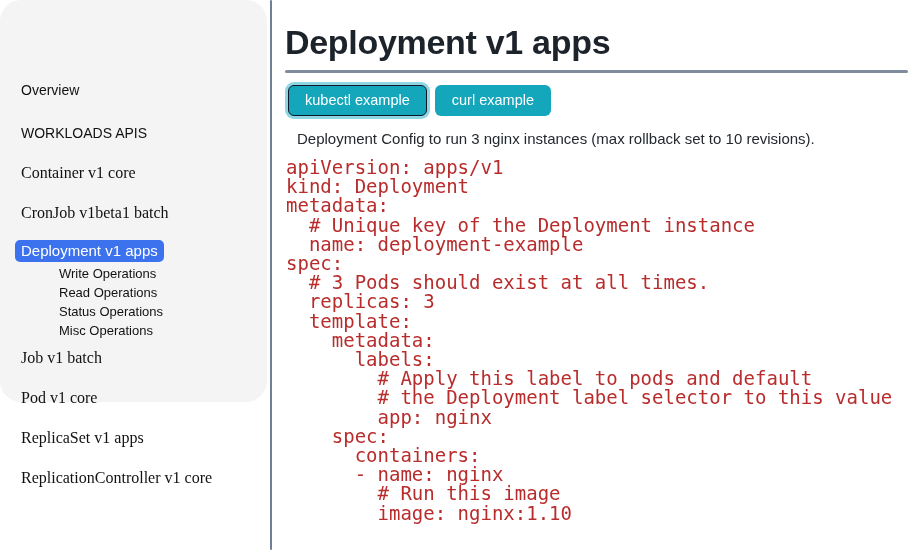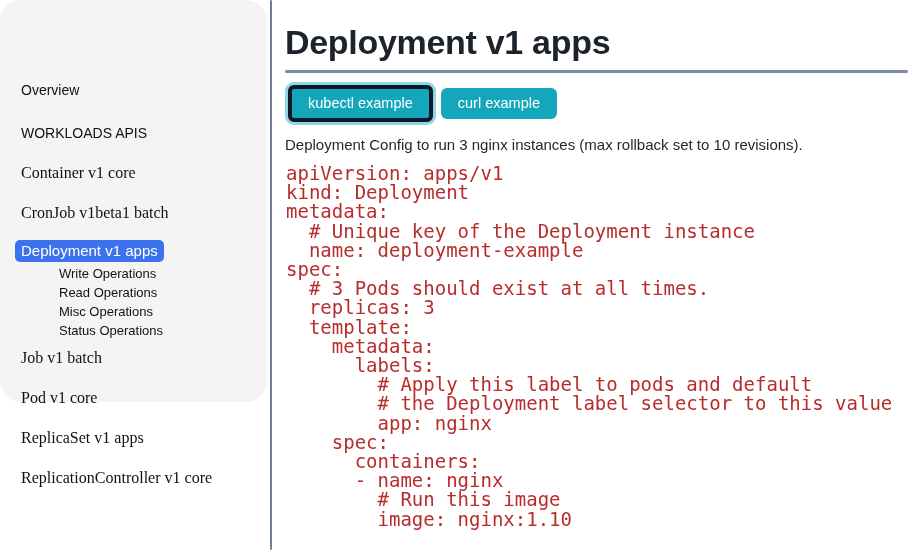--- a/index.html
+++ b/index.html
@@ -90,26 +90,26 @@
     font-size: 14.5px;
     color: #ffffff;
     background: #14a7bc;
     border: none;
     border-radius: 6px;
     padding: 7px 17px;
     cursor: pointer;
     line-height: 17px;
   }
   .example-btn.active {
-    border: 4px solid #0f172a;
+    border: 1px solid #0f172a;
     padding: 6px 16px;
     box-shadow: 0 0 0 3px #8ed6e2;
   }
   .description {
-    margin: 14px 0 0 0;
+    margin: 14px 0 0 12px;
     font-size: 15px;
     line-height: 18px;
     color: #24292f;
   }
   .code-block {
     margin: 10px 0 0 1px;
     font-family: "DejaVu Sans Mono", "Liberation Mono", monospace;
     font-size: 19px;
     line-height: 19.2px;
     color: #b92c2c;
@@ -122,22 +122,22 @@
 <nav class="sidebar">
   <div class="s-overview">Overview</div>
   <div class="s-section">WORKLOADS APIS</div>
   <div class="s-item first-after-section">Container v1 core</div>
   <div class="s-item">CronJob v1beta1 batch</div>
   <div class="s-selected-row">
     <span class="s-selected">Deployment v1 apps</span>
   </div>
   <div class="s-sub first-sub">Write Operations</div>
   <div class="s-sub">Read Operations</div>
+  <div class="s-sub">Status Operations</div>
   <div class="s-sub">Misc Operations</div>
-  <div class="s-sub">Status Operations</div>
   <div class="s-item s-item-job">Job v1 batch</div>
   <div class="s-item">Pod v1 core</div>
   <div class="s-item">ReplicaSet v1 apps</div>
   <div class="s-item">ReplicationController v1 core</div>
 </nav>
 
 <div class="v-divider"></div>
 
 <main class="main">
   <h1 class="page-title">Deployment v1 apps</h1>

